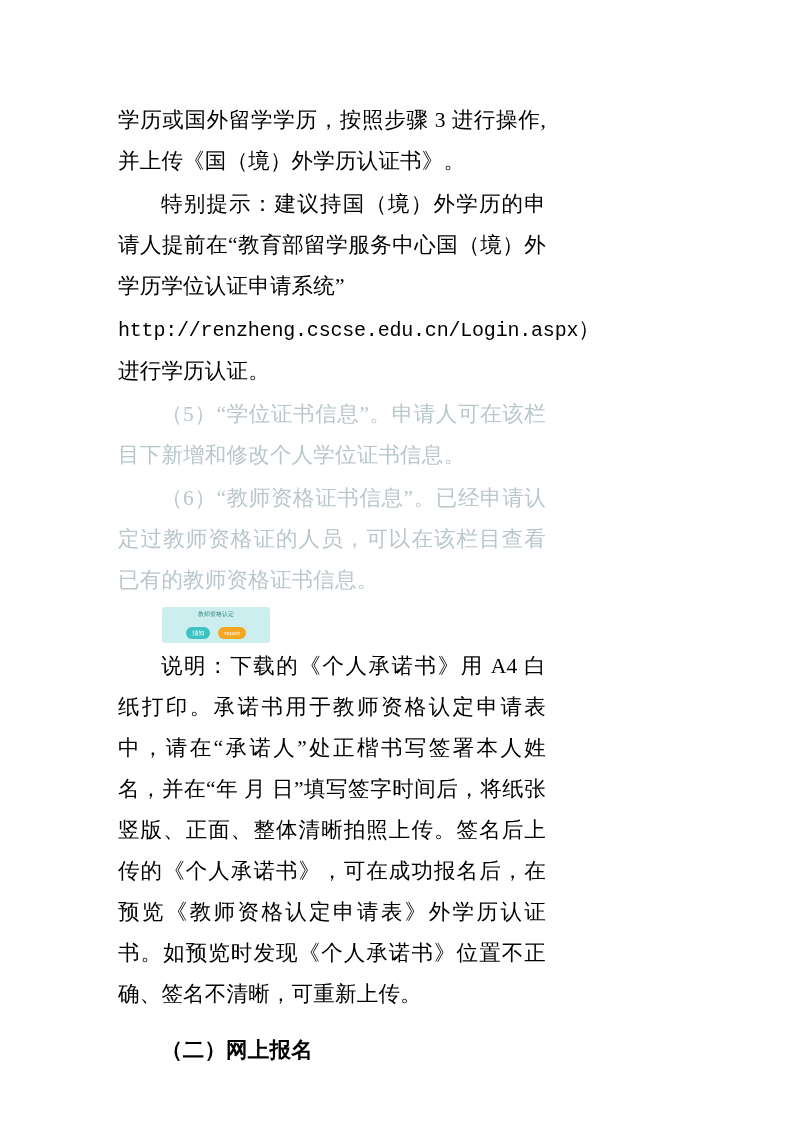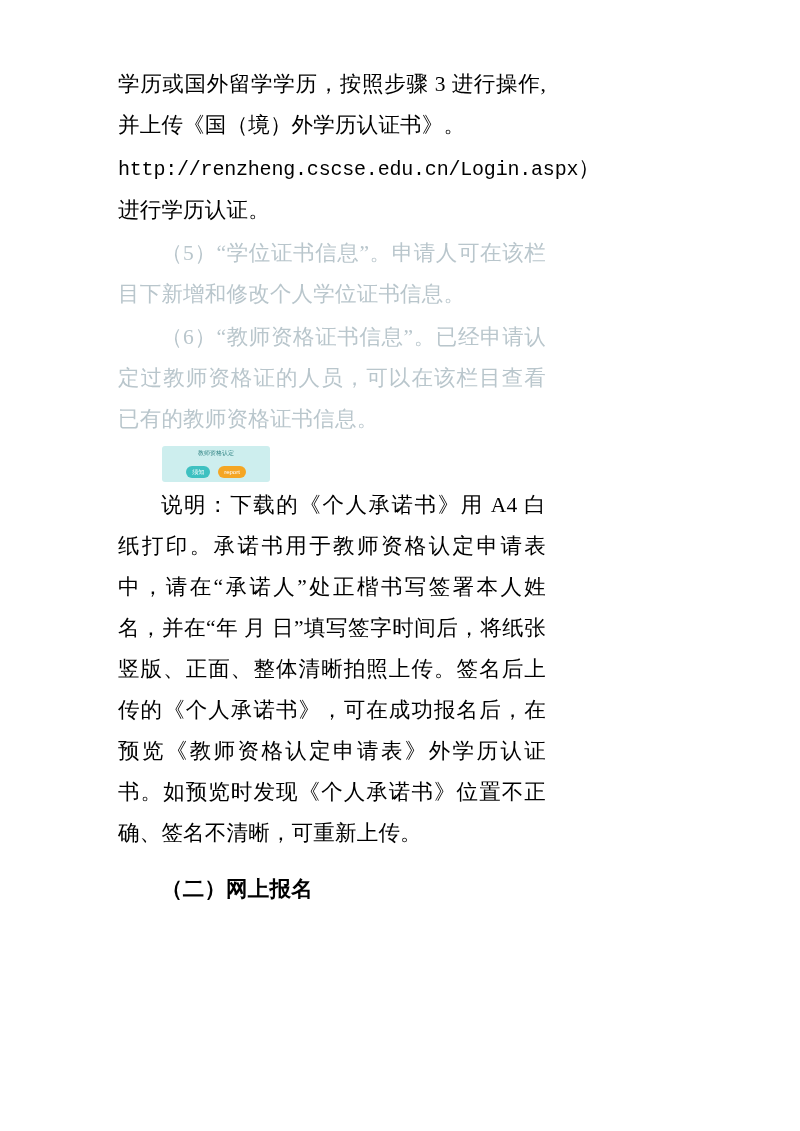--- a/index.html
+++ b/index.html
@@ -13,21 +13,21 @@
     position: relative;
     font-family: "Liberation Serif", "DejaVu Serif", serif;
     color: #000000;
     overflow: hidden;
   }
   .page {
     position: absolute;
     left: 0; top: 0;
     width: 664px;
     height: 1131px;
-    padding: 64px 118px 60px 118px;
+    padding: 100px 118px 60px 118px;
     box-sizing: border-box;
   }
   p {
     margin: 0 0 2px 0;
     font-size: 21.5px;
     line-height: 41px;
     text-align: justify;
     text-justify: inter-ideograph;
     letter-spacing: 0.2px;
   }
@@ -104,20 +104,21 @@
   .chip-btn.teal { background: #3ec1c1; }
   .chip-btn.orange { background: #f5a623; }
 </style>
 </head>
 <body>
 
 <div class="page">
 
   <p>学历或国外留学学历，按照步骤 3 进行操作,并上传《国（境）外学历认证书》。</p>
 
+  <p class="indent">特别提示：建议持国（境）外学历的申请人提前在“教育部留学服务中心国（境）外学历学位认证申请系统”</p>
 
   <p><span class="mono">http://renzheng.cscse.edu.cn/Login.aspx</span><span>）进行学历认证。</span></p>
 
   <p class="indent faded">（5）“学位证书信息”。申请人可在该栏目下新增和修改个人学位证书信息。</p>
 
   <p class="indent faded">（6）“教师资格证书信息”。已经申请认定过教师资格证的人员，可以在该栏目查看已有的教师资格证书信息。</p>
 
 
   <p class="indent faded"><span class="chip"><span class="chip-title">教师资格认定</span><span class="chip-btns">
           <span class="chip-btn teal">须知</span>

